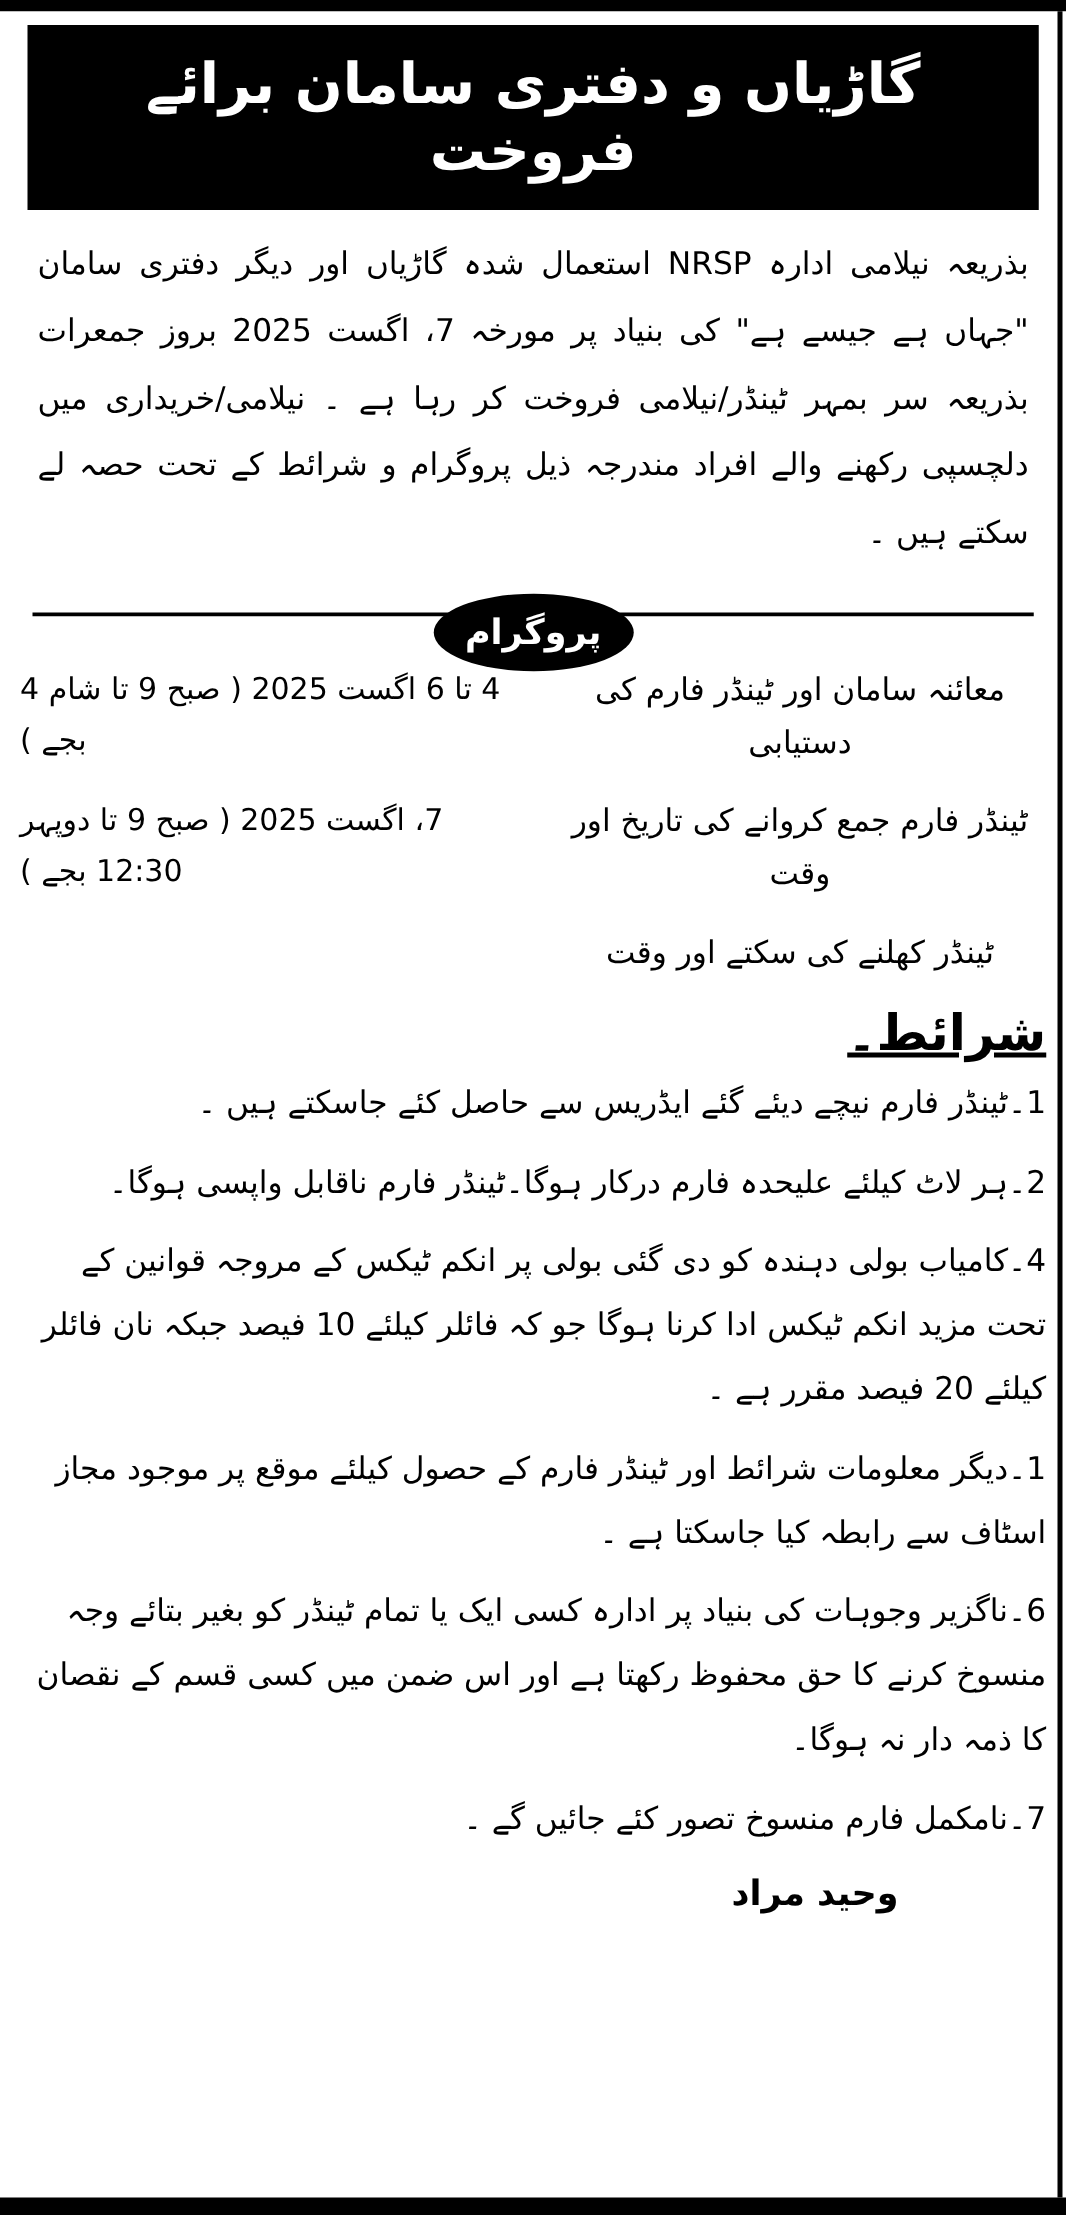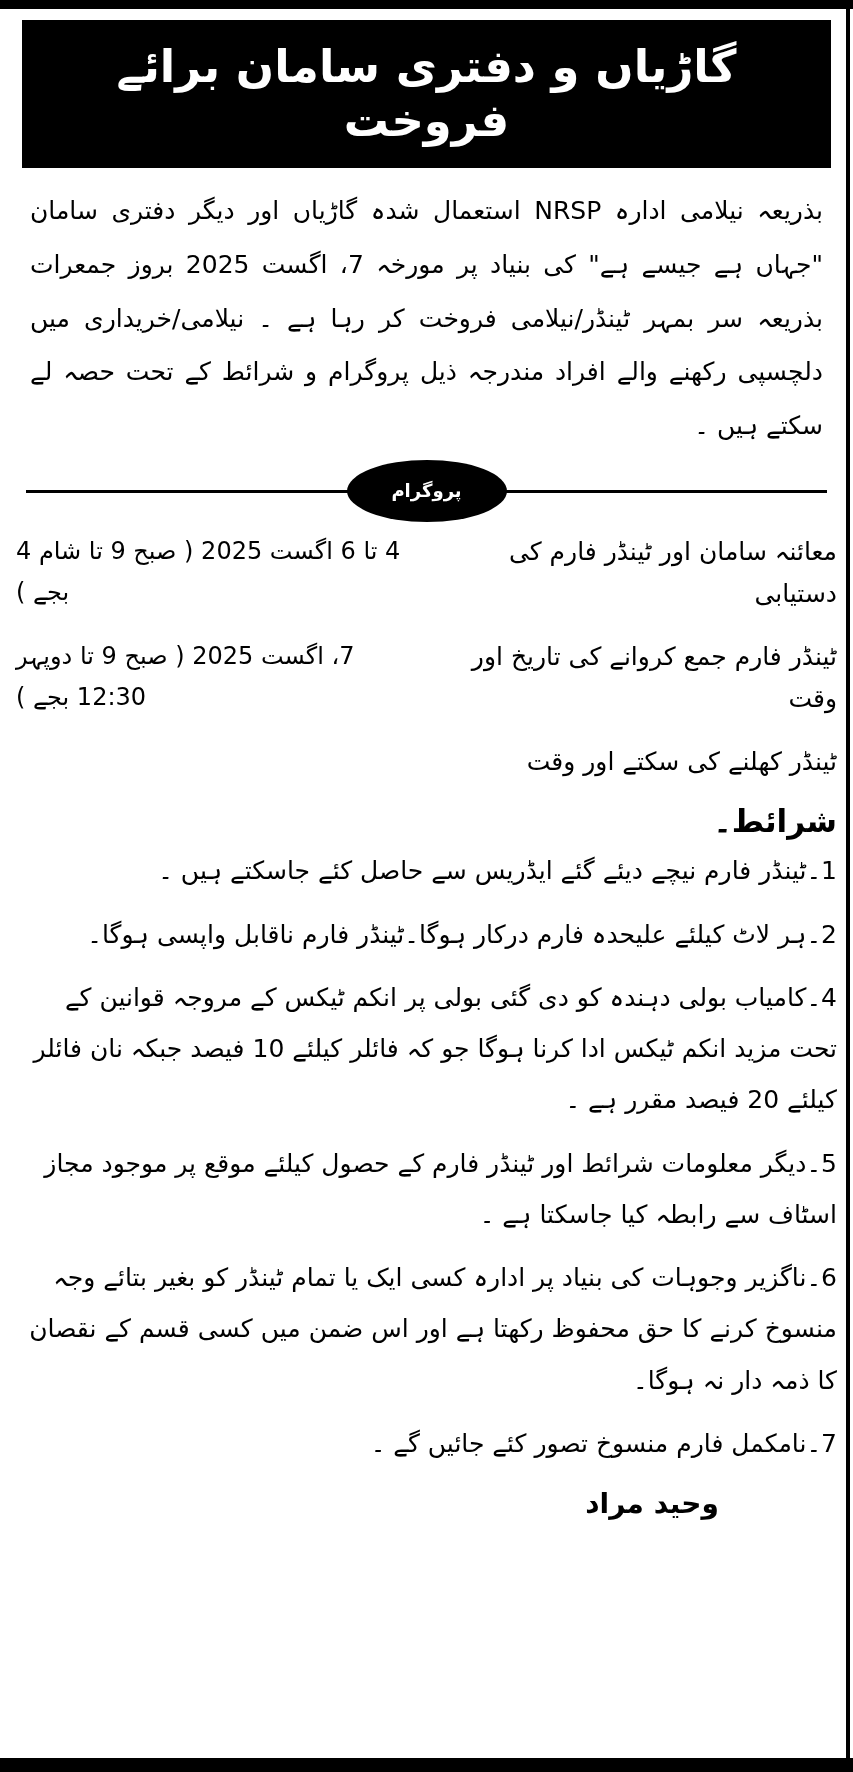--- a/index.html
+++ b/index.html
@@ -38,54 +38,55 @@
   .program-divider{
     position:relative;
     margin:6px 26px;
     height:62px;
   }
   .program-divider .line{
     position:absolute;top:50%;left:0;right:0;
     border-top:3px solid #000;
   }
   .program-divider .oval{
-    position:absolute;top:1px;right:50%;
+    position:absolute;top:16px;right:50%;
     transform:translateX(50%);
     width:160px;height:62px;
     background:#000;color:#fff;
     border-radius:50%;
     display:flex;align-items:center;justify-content:center;
-    font-size:18px;font-weight:bold;
+    font-size:28px;font-weight:bold;
   }
 
   .program-rows{margin:10px 16px 0 16px;}
   .program-row{
     display:flex;
     justify-content:space-between;
     align-items:flex-start;
     margin-bottom:20px;
   }
   .program-label{
     flex:0 0 48%;
     font-size:25px;
     line-height:1.7;
-    text-align:right;
+    text-align:center;
   }
   .program-value{
     flex:0 0 49%;
     font-size:24px;
     line-height:1.7;
     text-align:left;
   }
 
   .conditions-heading{
     margin:18px 16px 6px 16px;
-    font-size:31px;
+    font-size:40px;
     font-weight:bold;
     text-align:right;
+    text-decoration:underline;
   }
   .conditions{margin:0 16px 0 26px;}
   .condition-item{
     font-size:25px;
     line-height:2.05;
     margin-bottom:12px;
   }
 
   .signature{
     width:370px;
@@ -128,21 +129,21 @@
       <div class="program-label">ٹینڈر کھلنے کی سکتے اور وقت</div>
     </div>
   </div>
 
   <div class="conditions-heading">شرائط۔</div>
 
   <div class="conditions">
     <div class="condition-item">1۔ٹینڈر فارم نیچے دیئے گئے ایڈریس سے حاصل کئے جاسکتے ہیں ۔</div>
     <div class="condition-item">2۔ہر لاٹ کیلئے علیحدہ فارم درکار ہوگا۔ٹینڈر فارم ناقابل واپسی ہوگا۔</div>
     <div class="condition-item">4۔کامیاب بولی دہندہ کو دی گئی بولی پر انکم ٹیکس کے مروجہ قوانین کے تحت مزید انکم ٹیکس ادا کرنا ہوگا جو کہ فائلر کیلئے 10 فیصد جبکہ نان فائلر کیلئے 20 فیصد مقرر ہے ۔</div>
-    <div class="condition-item">5۔دیگر معلومات شرائط اور ٹینڈر فارم کے حصول کیلئے موقع پر موجود مجاز اسٹاف سے رابطہ کیا جاسکتا ہے ۔</div>
+    <div class="condition-item">1۔دیگر معلومات شرائط اور ٹینڈر فارم کے حصول کیلئے موقع پر موجود مجاز اسٹاف سے رابطہ کیا جاسکتا ہے ۔</div>
     <div class="condition-item">6۔ناگزیر وجوہات کی بنیاد پر ادارہ کسی ایک یا تمام ٹینڈر کو بغیر بتائے وجہ منسوخ کرنے کا حق محفوظ رکھتا ہے اور اس ضمن میں کسی قسم کے نقصان کا ذمہ دار نہ ہوگا۔</div>
     <div class="condition-item">7۔نامکمل فارم منسوخ تصور کئے جائیں گے ۔</div>
   </div>
 
   <div class="signature">
     <div class="sig-name">وحید مراد</div>
 
   </div>
 
   <div class="bar bar-bottom"></div>

